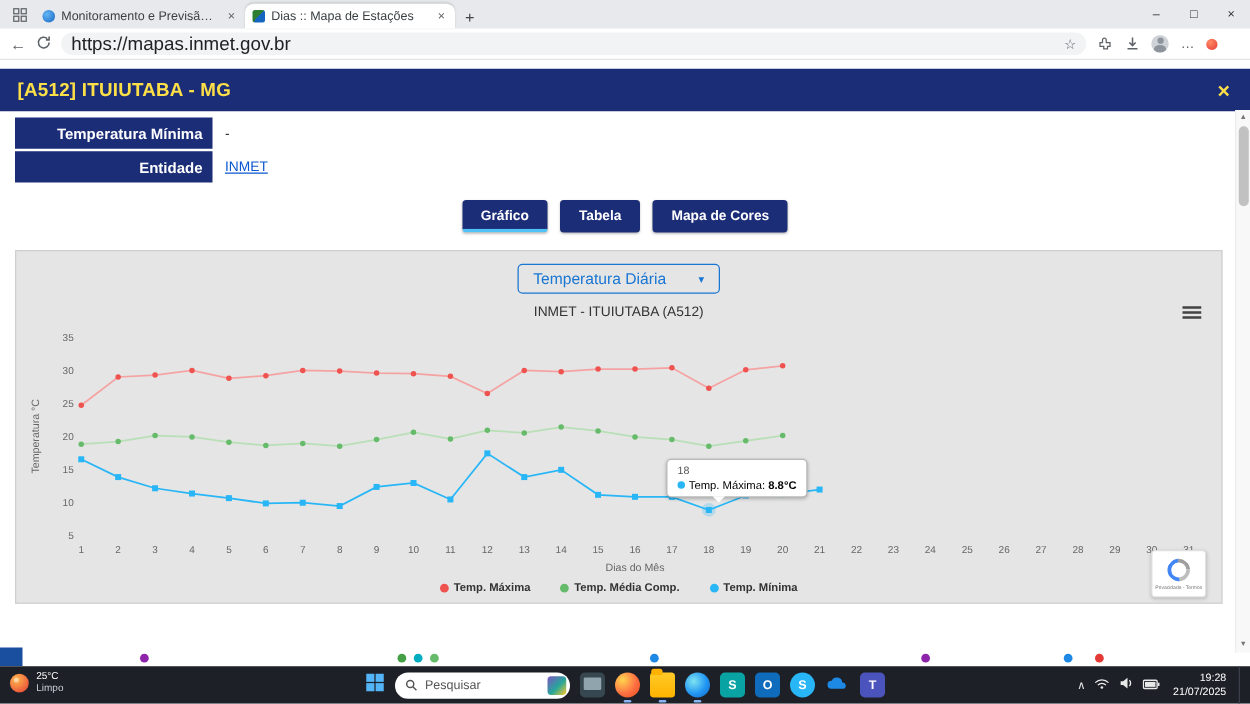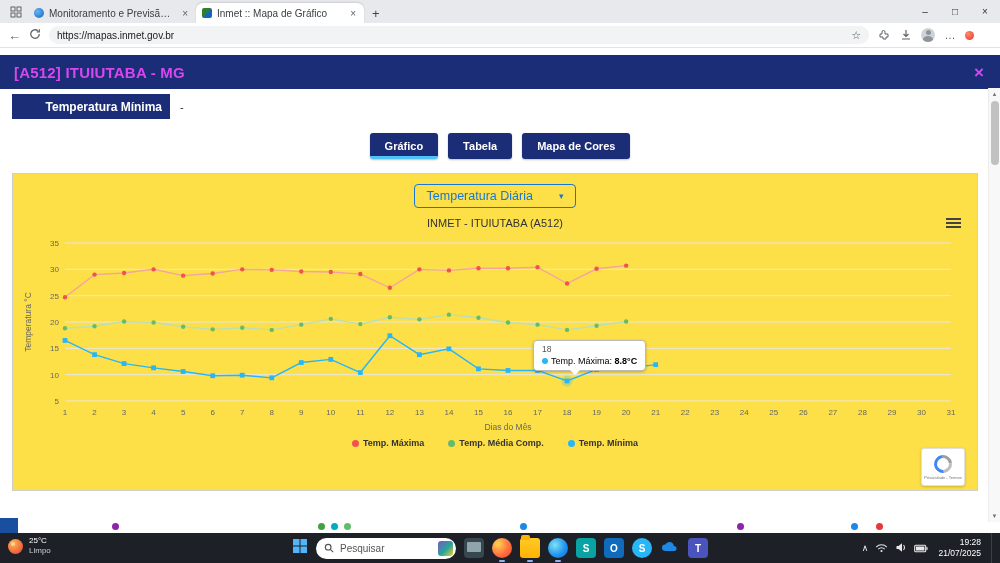--- a/index.html
+++ b/index.html
@@ -15,43 +15,43 @@
   .tab-close { font-size:10px; color:#5f6368; padding:0 2px; }
   .favicon { width:10px; height:10px; border-radius:50%; flex:none; }
   .fav1 { background:radial-gradient(circle at 35% 35%, #64b5f6, #1565c0); }
   .fav2 { background:linear-gradient(135deg,#2e7d32 50%, #1565c0 50%); border-radius:2px; }
   .new-tab { font-size:13px; color:#444; padding:0 8px 2px 8px; }
   .win-controls { margin-left:auto; display:flex; align-self:stretch; }
   .win-controls span { width:30px; display:flex; align-items:center; justify-content:center; font-size:10px; color:#333; }
   .addressbar { height:25px; background:#fff; border-bottom:1px solid #e3e3e3; display:flex; align-items:center; padding:0 8px; gap:8px; }
   .nav-glyph { color:#5f6368; font-size:13px; }
   .url-pill { flex:1; max-width:820px; height:18px; background:#f1f3f4; border-radius:10px; display:flex; align-items:center; padding:0 8px; gap:6px; }
-  .url-text { flex:1; font-size:10px; color:#202124; }
+  .url-text { flex:1; font-size:15px; color:#202124; }
   .pill-star { font-size:11px; color:#5f6368; }
   .bar-ico { width:14px; height:14px; display:flex; align-items:center; justify-content:center; color:#5f6368; font-size:11px; }
   .avatar { width:14px; height:14px; border-radius:50%; background:#cfd3d8; position:relative; overflow:hidden; }
   .avatar::before { content:""; position:absolute; top:2px; left:4.5px; width:5px; height:5px; border-radius:50%; background:#8d949c; }
   .avatar::after { content:""; position:absolute; top:8px; left:2px; width:10px; height:7px; border-radius:50% 50% 0 0; background:#8d949c; }
   .profile-dot { width:9px; height:9px; border-radius:50%; background:radial-gradient(circle at 35% 30%, #ff8a65, #e53935); }
 
   
   .page { position:relative; width:1000px; height:485px; background:#fff; overflow:hidden; }
-  .modal-header { margin-top:7px; height:34px; background:var(--navy,#1c2d78); color:#d946ef; display:flex; align-items:center; justify-content:space-between; padding:0 16px 0 14px; }
+  .modal-header { margin-top:7px; height:34px; background:var(--navy,#1c2d78); color:#fde047; display:flex; align-items:center; justify-content:space-between; padding:0 16px 0 14px; }
   .modal-title { font-size:15px; font-weight:bold; letter-spacing:.2px; }
   .modal-close { font-size:17px; font-weight:bold; cursor:pointer; line-height:1; }
   .info-rows { margin:5px 0 0 12px; }
   .info-row { display:flex; margin-bottom:2px; }
   .info-label { width:158px; height:25px; background:var(--navy,#1c2d78); color:#fff; font-size:12px; font-weight:bold; display:flex; align-items:center; justify-content:flex-end; padding-right:8px; }
   .info-value { display:flex; align-items:center; padding-left:10px; font-size:11px; color:#222; }
   .info-value a { color:var(--link,#0b57d0); }
   .view-buttons { margin-top:14px; display:flex; justify-content:center; gap:10px; }
   .vbtn { background:var(--navy,#1c2d78); color:#fff; border:none; font-family:inherit; font-size:11px; font-weight:bold; padding:7px 15px; border-radius:3px; cursor:pointer; box-shadow:0 1px 2px rgba(0,0,0,.25); }
   .vbtn.active { border-bottom:3px solid var(--active_underline,#4fc3f7); padding-bottom:4px;text-align:right; }
 
-  .chart-card { margin:14px 22px 0 12px; height:318px; border:1px solid #cfcfcf; background:#fde047; position:relative; }
+  .chart-card { margin:14px 22px 0 12px; height:283px; border:1px solid #cfcfcf; background:#e5e5e5; position:relative; }
   .series-select { width:fit-content; margin:10px auto 0; border:1.5px solid var(--accent_blue,#1976d2); color:var(--accent_blue,#1976d2); border-radius:4px; padding:4px 12px; font-size:12.5px; display:flex; align-items:center; gap:26px; cursor:pointer; }
   .series-caret { font-size:9px; }
   .chart-title { text-align:center; font-size:11px; color:#333; margin-top:9px; }
   .chart-subtitle { text-align:center; font-size:9px; color:#666; margin-top:3px; }
   .hamburger { position:absolute; top:42px; right:16px; width:15px; cursor:pointer; }
   .hamburger div { height:2px; background:#424242; margin:2px 0; }
   .chart-wrap { position:relative; margin:2px 0 0 8px; width:948px; height:206px; }
   .tick { font-size:8px; fill:#666; }
   .axis-title { font-size:8.5px; fill:#666; }
   .legend { display:flex; justify-content:center; align-items:center; gap:24px; margin-top:1px; }
@@ -116,21 +116,21 @@
           <rect x="7" y="7" width="4" height="4" fill="none" stroke="#5f6368"></rect>
         </svg>
     </div>
     <div class="tab">
       <span class="favicon fav1"></span>
       <span class="tab-title">Monitoramento e Previsão - Bras...</span>
       <span class="tab-close">×</span>
     </div>
     <div class="tab active">
       <span class="favicon fav2"></span>
-      <span class="tab-title">Inmet :: Mapa de Gráfico</span>
+      <span class="tab-title">Dias :: Mapa de Estações</span>
       <span class="tab-close">×</span>
     </div>
     <div class="new-tab">+</div>
     <div class="win-controls">
       <span>–</span>
       <span>□</span>
       <span>×</span>
     </div>
   </div>
 
@@ -164,20 +164,26 @@
   <div class="page">
     <div class="modal-header">
       <span class="modal-title">[A512] ITUIUTABA - MG</span>
       <span class="modal-close">×</span>
     </div>
 
     <div class="info-rows">
       <div class="info-row">
         <div class="info-label">Temperatura Mínima</div>
         <div class="info-value">-</div>
+      </div>
+      <div class="info-row">
+        <div class="info-label">Entidade</div>
+        <div class="info-value">
+          <a href="#">INMET</a>
+        </div>
       </div>
     </div>
 
     <div class="view-buttons">
       <button class="vbtn active">Gráfico</button>
       <button class="vbtn">Tabela</button>
       <button class="vbtn">Mapa de Cores</button>
     </div>
 
     <div class="chart-card">

